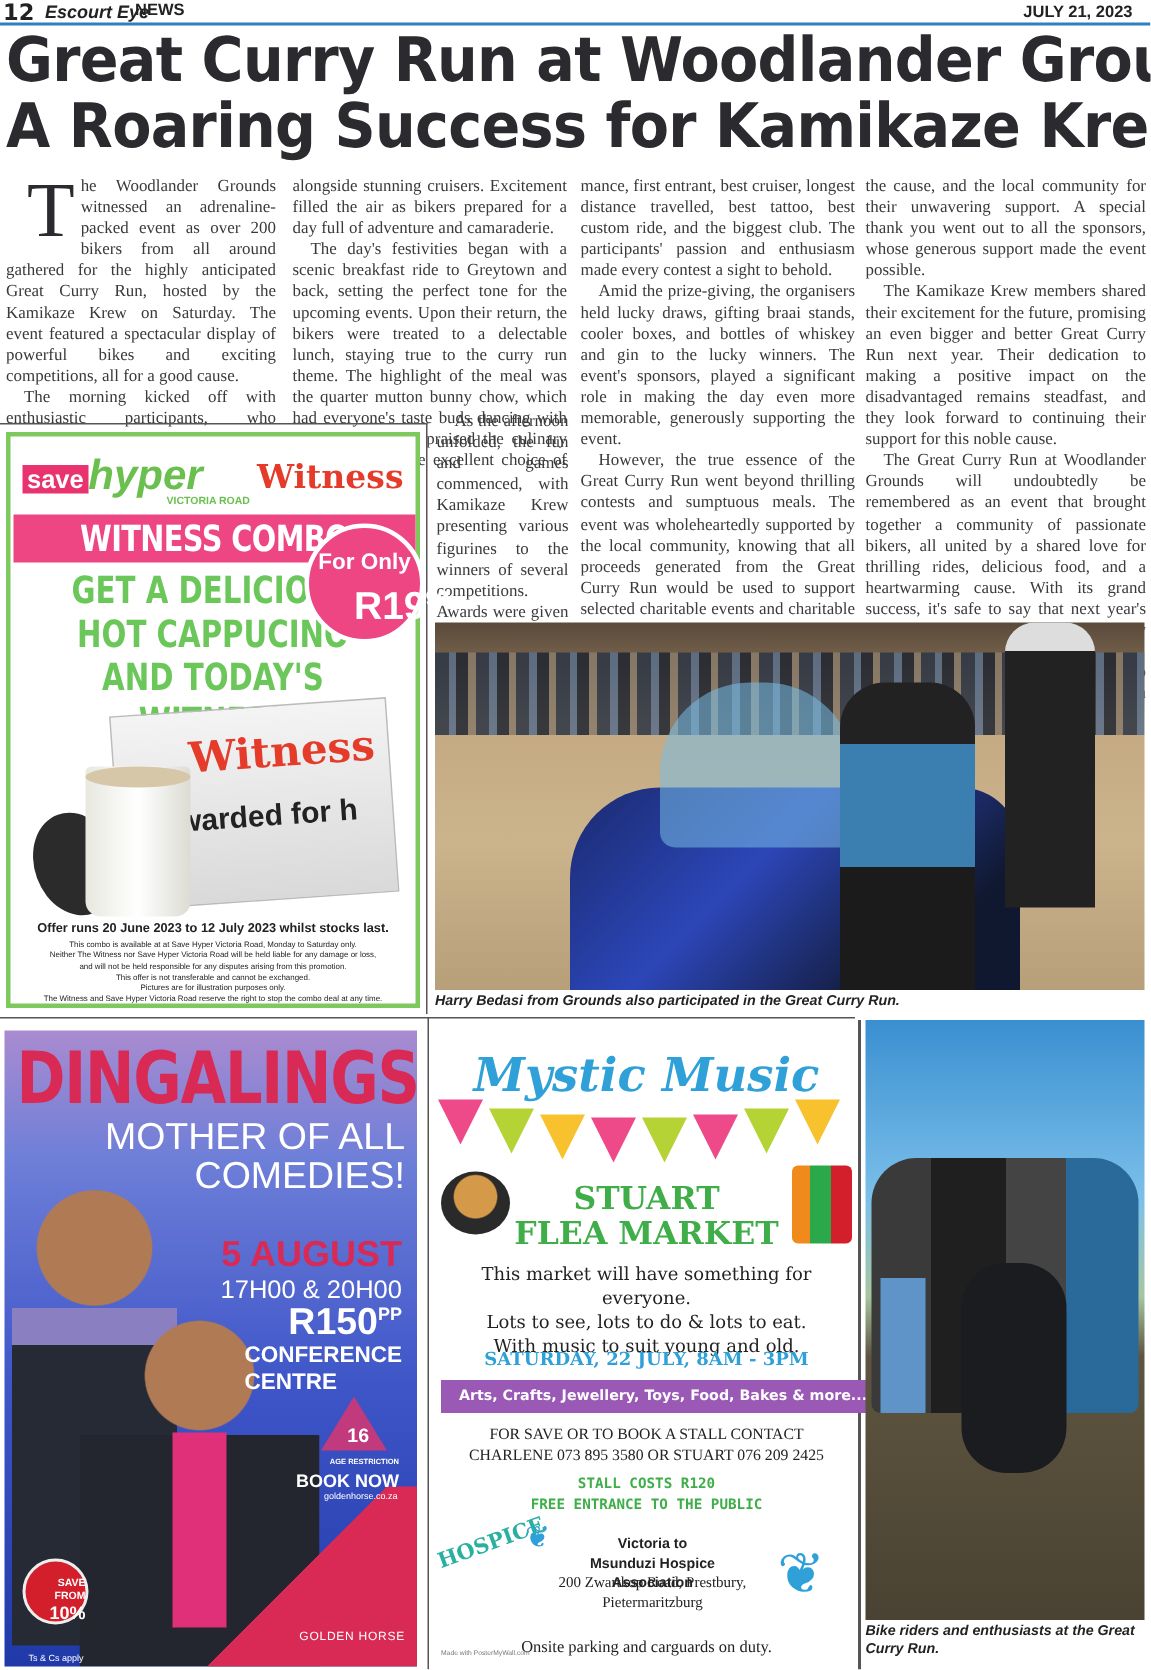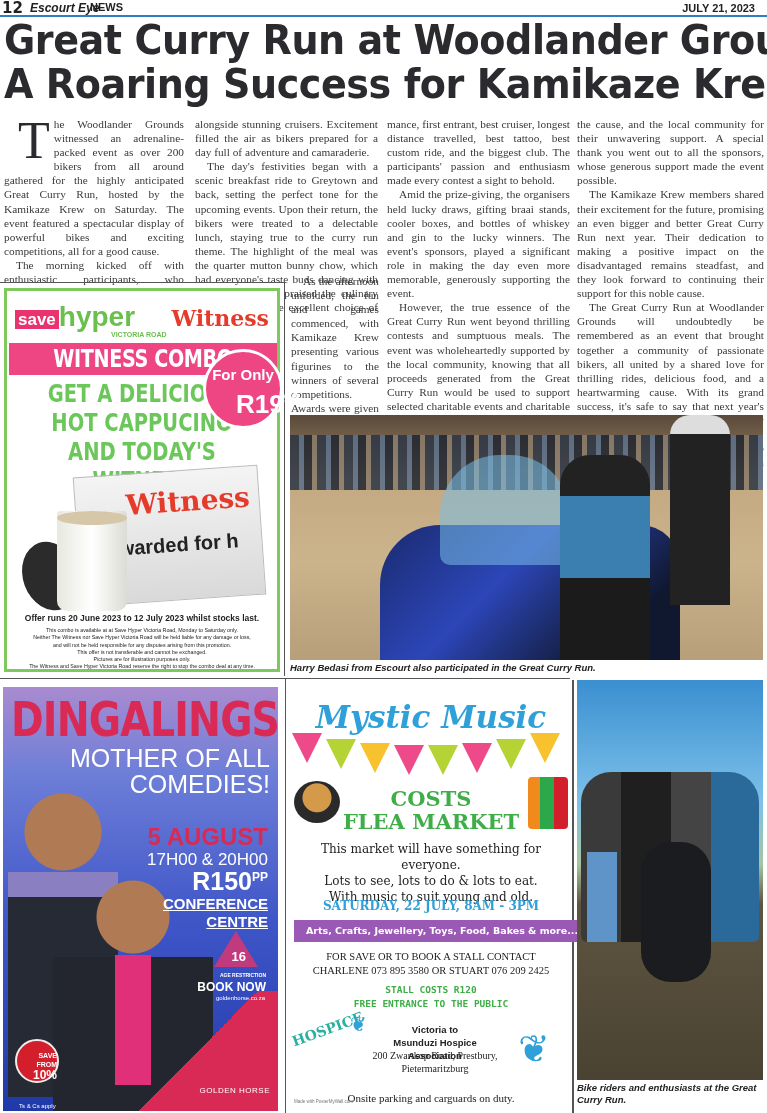--- a/index.html
+++ b/index.html
@@ -12,21 +12,21 @@
 .date{position:absolute;right:12px;top:2px;font:bold 11px "Liberation Sans",sans-serif;color:#222;}
 .headline{position:absolute;left:4px;top:18px;width:762px;font:bold 41px/44px "DejaVu Sans",sans-serif;color:#2b2b2f;letter-spacing:-0.5px;transform:scaleX(0.93);transform-origin:left top;white-space:nowrap;}
 .col{position:absolute;font:11.3px/14.1px "Liberation Serif",serif;color:#3a3a3a;text-align:justify;hyphens:auto;}
 .col p{text-indent:12px;}
 .col p.first{text-indent:0;}
 .dropcap{float:left;font:52px/44px "Liberation Serif",serif;color:#2b2b2f;margin:2px 4px 0 14px;}
 .ad-witness{position:absolute;left:0;top:282px;width:285px;height:394px;border-right:1px solid #555;border-top:1px solid #555;}
 .ad-witness .inner{position:absolute;left:4px;top:5px;width:276px;height:384px;border:3px solid #7dc95e;background:#fff;}
 .savehyper{position:absolute;left:8px;top:10px;font:bold 22px "Liberation Sans",sans-serif;}
 .savehyper .save{background:#e8336f;color:#fff;padding:0 3px;font-size:17px;vertical-align:middle;}
-.savehyper .hyper{color:#6bbf4e;font-size:28px;}
+.savehyper .hyper{color:#6bbf4e;font-style:italic;font-size:28px;}
 .vicroad{position:absolute;left:104px;top:40px;font:bold 7px "Liberation Sans",sans-serif;color:#6bbf4e;}
 .witness-logo{position:absolute;right:8px;top:14px;font:bold 22px "DejaVu Serif",serif;color:#e43b2b;}
 .combo-banner{position:absolute;left:2px;top:52px;width:268px;height:32px;background:#ee4683;color:#fff;font:bold 24px/32px "DejaVu Sans",sans-serif;text-align:center;transform:scaleX(1);letter-spacing:-0.5px;}
 .combo-banner span{display:inline-block;transform:scaleX(0.8);}
 .combo-green{position:absolute;left:0;top:88px;width:270px;text-align:center;font:bold 25px/29px "DejaVu Sans",sans-serif;color:#6cc75a;}
 .combo-green div{transform:scaleX(0.78);}
 .cup-art{position:absolute;left:10px;top:180px;width:250px;height:150px;}
 .paper{position:absolute;left:60px;top:0;width:185px;height:130px;background:linear-gradient(#f4f4f4,#d9d9d9);transform:rotate(-4deg);border:1px solid #bbb;}
 .paper .wt{position:absolute;left:50px;top:14px;font:bold 28px "DejaVu Serif",serif;color:#e43b2b;}
 .paper .wd{position:absolute;left:40px;top:62px;font:bold 20px "Liberation Sans",sans-serif;color:#222;}
@@ -47,21 +47,21 @@
 .hrule1{position:absolute;left:0;top:678px;width:570px;border-top:1px solid #555;}
 .vrule{position:absolute;left:285px;top:678px;height:435px;border-left:1px solid #555;}
 .vrule2{position:absolute;left:572px;top:680px;height:433px;border-left:2px solid #555;}
 .ad-ding{position:absolute;left:3px;top:687px;width:275px;height:424px;overflow:hidden;background:linear-gradient(180deg,#a98bd0 0%,#6e7fd8 20%,#3f56c8 55%,#2039a8 100%);}
 .ding-title{position:absolute;left:8px;top:6px;font:bold 48px/52px "DejaVu Sans",sans-serif;color:#d92a55;transform:scaleX(0.82);transform-origin:left top;letter-spacing:-1px;}
 .ding-sub{position:absolute;right:8px;top:58px;text-align:right;font:25px/26px "Liberation Sans",sans-serif;color:#fff;}
 .ding-date{position:absolute;right:10px;top:136px;font:bold 24px "Liberation Sans",sans-serif;color:#d92a55;}
 .ding-time{position:absolute;right:10px;top:163px;font:17px "Liberation Sans",sans-serif;color:#fff;}
 .ding-price{position:absolute;right:10px;top:180px;font:bold 25px "Liberation Sans",sans-serif;color:#fff;}
 .ding-price sup{font-size:12px;}
-.ding-venue{position:absolute;right:10px;top:208px;text-align:right;font:bold 15px/18px "Liberation Sans",sans-serif;color:#fff;text-decoration:underline;}
+.ding-venue{position:absolute;right:10px;top:208px;text-align:left;font:bold 15px/18px "Liberation Sans",sans-serif;color:#fff;}
 .age-tri{position:absolute;right:20px;top:244px;width:0;height:0;border-left:22px solid transparent;border-right:22px solid transparent;border-bottom:36px solid #c23a7e;}
 .age-num{position:absolute;right:32px;top:262px;font:bold 13px "Liberation Sans",sans-serif;color:#fff;}
 .age-lbl{position:absolute;right:12px;top:285px;font:bold 5px "Liberation Sans",sans-serif;color:#fff;}
 .booknow{position:absolute;right:12px;top:293px;font:bold 12px "Liberation Sans",sans-serif;color:#fff;}
 .bookurl{position:absolute;right:13px;top:308px;font:6px "Liberation Sans",sans-serif;color:#fff;}
 .man1{position:absolute;left:5px;top:90px;width:110px;height:320px;background:radial-gradient(circle at 55px 55px,#b07a55 0 38px,transparent 39px),linear-gradient(#0000 0 95px,#8a7fc0 95px 120px,#262a34 120px);}
 .man2{position:absolute;left:50px;top:190px;width:160px;height:234px;background:radial-gradient(circle at 80px 40px,#b07a55 0 36px,transparent 37px),linear-gradient(#0000 0 80px,#23262e 80px);border-radius:40px 40px 0 0;}
 .man2 .shirt{position:absolute;left:62px;top:78px;width:36px;height:130px;background:#e0307a;}
 .pink-stripe{position:absolute;right:0;bottom:0;width:160px;height:120px;background:linear-gradient(135deg,transparent 50%,#d92a55 50%);}
 .golden{position:absolute;right:8px;bottom:16px;font:8px "Liberation Sans",sans-serif;color:#fff;letter-spacing:0.5px;padding-left:33px;}
@@ -174,21 +174,21 @@
   </div>
 </div>
 
 <div class="photo1">
   <div class="crowd"></div>
   <div class="bike"></div>
   <div class="windshield"></div>
   <div class="rider"></div>
   <div class="rider2"></div>
 </div>
-<div class="cap1">Harry Bedasi from Escourt also participated in the Great Curry Run.</div>
+<div class="cap1">Harry Bedasi from Grounds also participated in the Great Curry Run.</div>
 
 <div class="hrule1"></div>
 <div class="vrule"></div>
 <div class="vrule2"></div>
 
 <div class="ad-ding">
   <div class="man1"></div>
   <div class="man2">
       <div class="shirt"></div>
     </div>
@@ -226,21 +226,21 @@
     <div class="flag" style="left:70px;top:12px;border-top-color:#f7c22e"></div>
     <div class="flag" style="left:104px;top:14px;border-top-color:#ee4a8a"></div>
     <div class="flag" style="left:138px;top:14px;border-top-color:#b5d334"></div>
     <div class="flag" style="left:172px;top:12px;border-top-color:#ee4a8a"></div>
     <div class="flag" style="left:206px;top:8px;border-top-color:#b5d334"></div>
     <div class="flag" style="left:240px;top:2px;border-top-color:#f7c22e"></div>
   </div>
   <div class="samosa"></div>
   <div class="cans"></div>
   <div class="family">
-    <div>COSTS</div>
+    <div>STUART</div>
     <div>FLEA MARKET</div>
   </div>
   <div class="mystic-desc">
     <div>This market will have something for everyone.</div>
     <div>Lots to see, lots to do &amp; lots to eat.</div>
     <div>With music to suit young and old.</div>
   </div>
   <div class="mystic-date">SATURDAY, 22 JULY, 8AM - 3PM</div>
   <div class="mystic-band">Arts, Crafts, Jewellery, Toys, Food, Bakes &amp; more...</div>
   <div class="mystic-contact">

